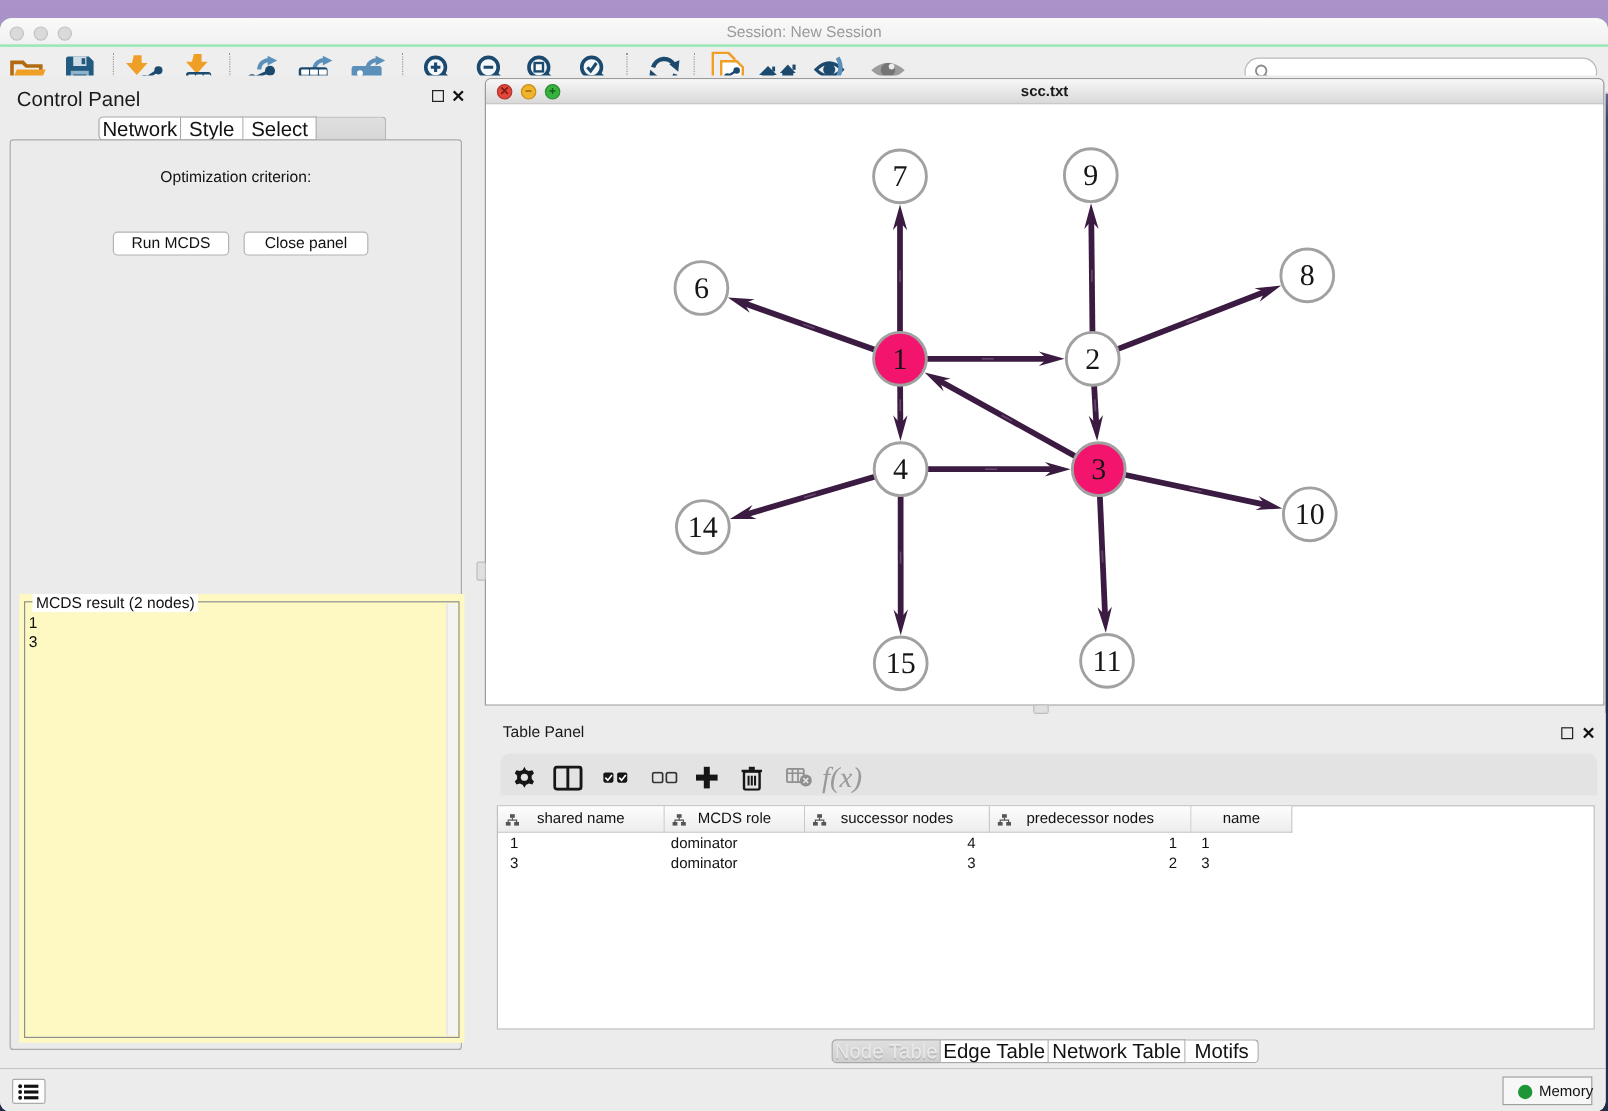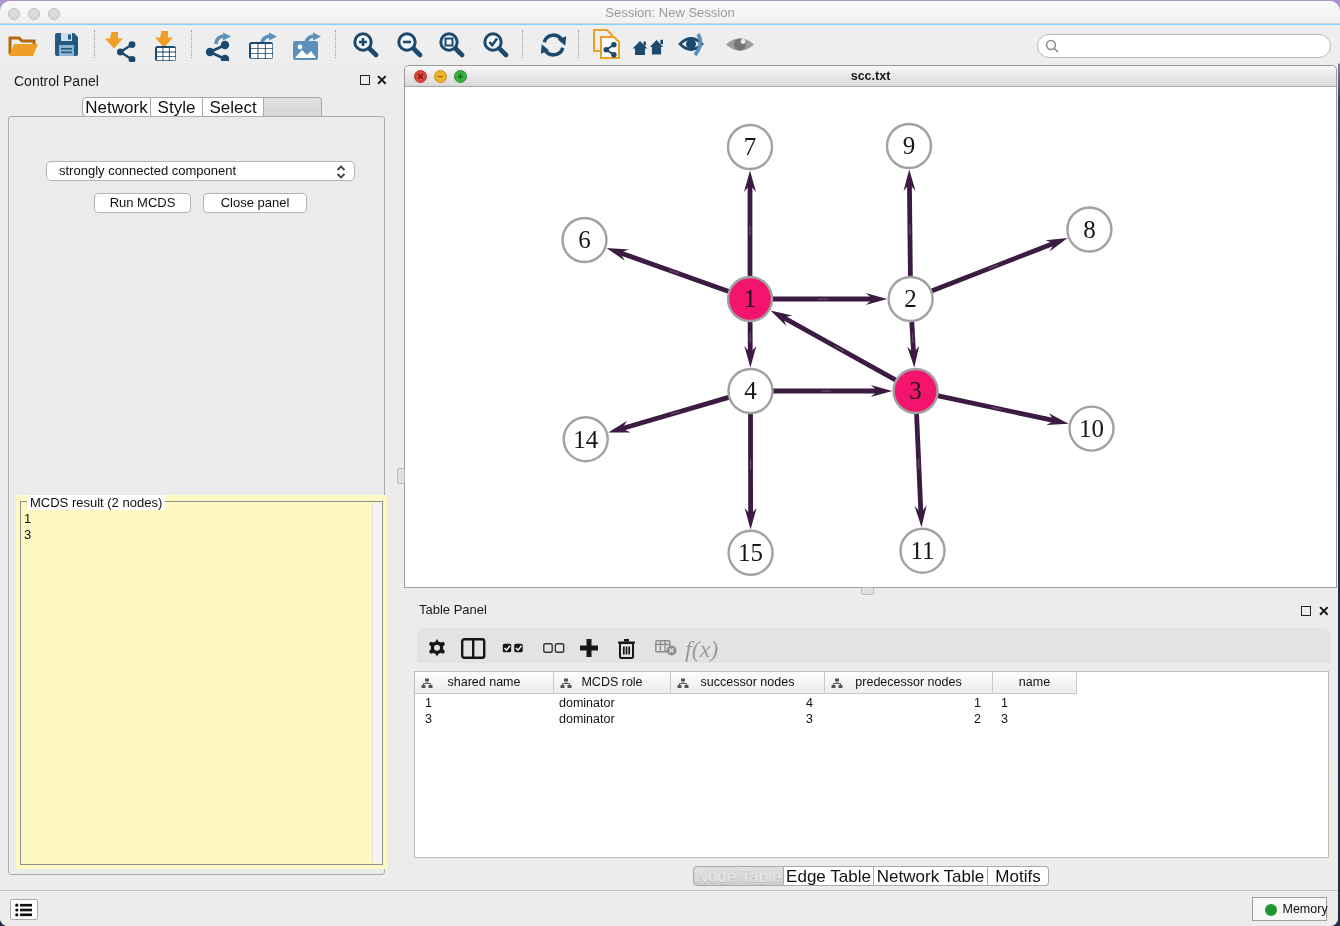--- a/index.html
+++ b/index.html
@@ -1,28 +1,28 @@
 <!DOCTYPE html>
 <html><head><meta charset="utf-8"><style>
 *{margin:0;padding:0;box-sizing:border-box}
 html,body{width:1340px;height:926px;overflow:hidden}
 body{font-family:"Liberation Sans",sans-serif;background:linear-gradient(180deg,#ac93c9 0px,#a390c4 50px,#3a4166 100px,#272e50 280px,#232a4a 926px);position:relative}
-#wintop{position:absolute;left:0;top:1px;width:1340px;height:62px;background:#7dd3fc;border-radius:10px 10px 0 0}
+#wintop{position:absolute;left:0;top:15px;width:1340px;height:62px;background:#86efac;border-radius:10px 10px 0 0}
 #titlebar{position:absolute;left:0;top:0;width:100%;height:23px;background:linear-gradient(#f9f9f9,#f1f1f1);border-bottom:1px solid #d4d4d4;border-radius:10px 10px 0 0}
 .tl{position:absolute;top:7px;width:12px;height:12px;border-radius:50%;background:#dadada;border:1px solid #c3c3c3}
 #wtitle{position:absolute;top:4px;left:0;width:100%;text-align:center;font-size:13px;color:#9a9a9a}
 #toolbar{position:absolute;left:0;top:24px;width:100%;height:39px;background:#eeeeee;border-bottom:1px solid #bfbfbf}
 .tbi{position:absolute;top:6px}
 .tsep{position:absolute;top:5px;height:28px;width:0;border-left:1px dotted #9a9a9a}
 #searchbox{position:absolute;left:1037px;top:9px;width:294px;height:24px;background:#fff;border:1px solid #b9b9b9;border-radius:12px}
 #searchbox svg{position:absolute;left:7px;top:4px}
 #winmain{position:absolute;left:0;top:63px;width:1337.5px;height:863px;background:#ececec;border-radius:0 0 8px 8px}
 
 #cpanel{position:absolute;left:0;top:0;width:392px;height:827px}
-#cpanel .ptitle{position:absolute;left:14px;top:10px;font-size:14px;color:#1a1a1a}
+#cpanel .ptitle{position:absolute;left:14px;top:10px;font-size:17px;color:#1a1a1a}
 .floatbtn{position:absolute;width:10px;height:10px;border:1.6px solid #222}
 .closex{position:absolute;font-size:14px;font-weight:bold;color:#111;line-height:12px}
 .tabs{position:absolute;height:20px;display:flex}
 .tab{height:20px;border:1px solid #a9a9a9;border-left:none;background:#fff;font-size:17px;color:#111;text-align:center;line-height:19px;padding:0 10px}
 .tab.first{border-left:1px solid #a9a9a9;border-radius:4px 0 0 4px}
 .tab.last{border-radius:0 4px 4px 0}
 .tab.sel{background:linear-gradient(#e0e0e0,#cfcfcf);color:#e8e8e8;text-shadow:0 1px 0 #bbb}
 #cptabs{left:82px;top:34px}
 #cpcontent{position:absolute;left:8px;top:53px;width:377px;height:759px;border:1px solid #ababab;border-radius:3px;background:#ebebeb}
 #optlabel{position:absolute;left:0;top:23px;width:100%;text-align:center;font-size:13px;color:#111}
@@ -218,24 +218,21 @@
     <div class="ptitle">Control Panel</div>
     <div class="floatbtn" style="left:360px;top:12px"></div>
     <div class="closex" style="left:376px;top:11px">✕</div>
     <div class="tabs" id="cptabs">
       <div class="tab first" style="width:69px;padding:0">Network</div>
         <div class="tab" style="width:52px;padding:0">Style</div>
         <div class="tab" style="width:61px;padding:0">Select</div>
         <div class="tab sel last" style="width:58px;padding:16px">MCDS</div>
     </div>
     <div id="cpcontent">
-      <div id="combo">strongly connected component<svg width="14" height="16" viewBox="0 0 14 16">
-            <path d="M3.5 6 L7 2.5 L10.5 6" fill="none" stroke="#444" stroke-width="1.8"></path>
-            <path d="M3.5 10 L7 13.5 L10.5 10" fill="none" stroke="#444" stroke-width="1.8"></path>
-          </svg></div>
+      <div id="optlabel">Optimization criterion:</div>
       <div class="btn" style="left:85px;top:76px;width:97px">Run MCDS</div>
       <div class="btn" style="left:194px;top:76px;width:104px">Close panel</div>
       <div id="mcdsbox">
         <div id="mcdsborder"></div>
         <div id="mcdslabel">MCDS result (2 nodes)</div>
         <div id="mcdslist">1<br>3</div>
         <div id="mcdssb"></div>
       </div>
     </div>
   </div>

